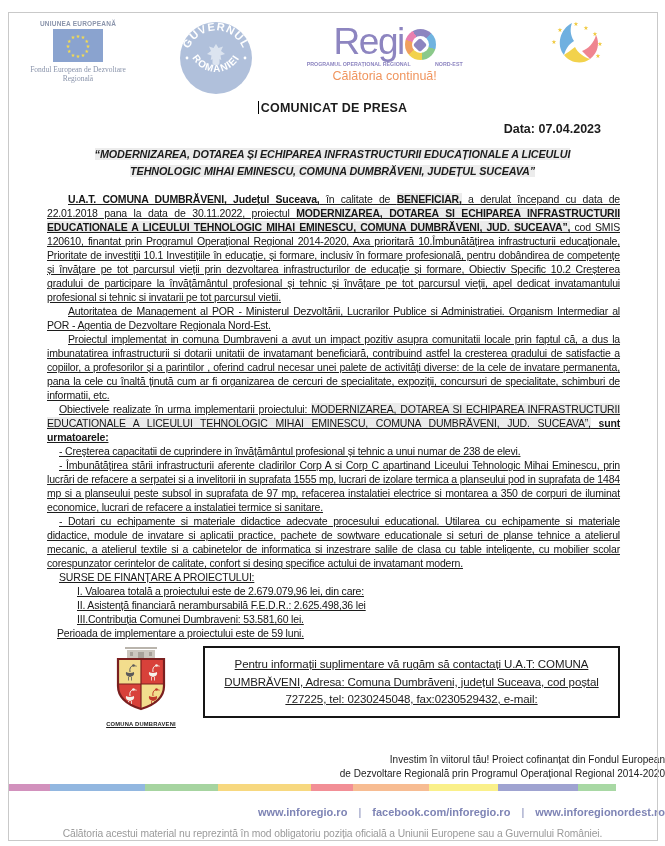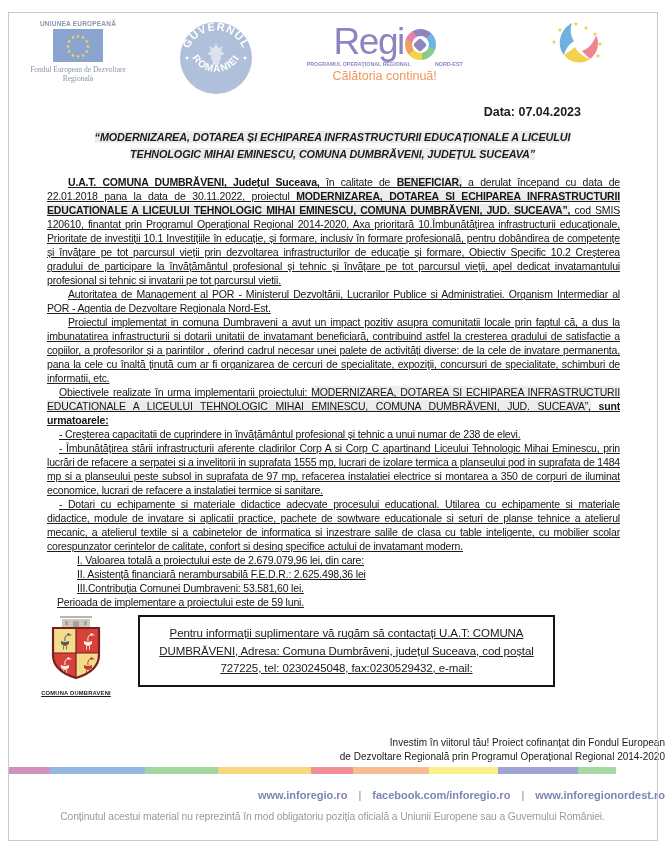--- a/index.html
+++ b/index.html
@@ -38,38 +38,38 @@
     color:#8d85c0; margin-top:1px; padding:0 2px; }
   .regio-tag { font-size:12.5px; color:#f0955e; margin-top:2px; }
 
   .is-logo { width:120px; }
   .is-label { font-size:8px; color:#9aa0a8; line-height:1.25; margin-top:1px; }
   .is-star { font-size:6px; fill:#f0c93f; text-anchor:middle; font-family:"DejaVu Sans",sans-serif; }
 
   
   .title-row { text-align:center; margin-top:3px; font-size:12.5px; font-weight:bold; letter-spacing:.2px; }
   .caret { display:inline-block; width:1px; height:13px; background:#000; vertical-align:-2px; margin-right:2px; }
-  .date-row { text-align:right; padding-right:84px; font-size:12.5px; font-weight:bold; margin-top:7px; }
+  .date-row { text-align:right; padding-right:64px; font-size:12.5px; font-weight:bold; margin-top:7px; }
   .subtitle { margin:10px 62px 0; text-align:center; font-weight:bold; font-style:italic;
     font-size:10.8px; line-height:1.55; letter-spacing:-0.1px; }
   .hl { background:#ececec;margin-top:40px; }
 
   
   .content-clip { height:572px; overflow:hidden;text-decoration:underline; }
   .body { margin:13px 45px 0 47px; font-size:10.5px; line-height:14px;
           text-align:justify; letter-spacing:-0.18px; color:#161616; }
   .body p { margin:0; }
   .indent { text-indent:21px; }
   .bullet { text-indent:12px; }
   .fin-head { text-indent:12px; }
   .fin-item { padding-left:30px; }
   .period { text-indent:10px; }
 
   
-  .contact-row { display:flex; align-items:flex-start; margin:6px 45px 0 40px; }
+  .contact-row { display:flex; align-items:flex-start; margin:6px 45px 0 40px;justify-content:flex-end; }
   .coat { width:72px; text-align:center; }
   .coat-caption { font-size:5.8px; font-weight:bold; letter-spacing:.2px; margin-top:1px; }
   .contact-box { border:2px solid #151515; margin-left:26px; width:417px;
     padding:8px 18px; text-align:center; font-size:11.5px; line-height:1.5; letter-spacing:-0.1px; }
 
   
   .credit { text-align:right; font-size:10px; line-height:1.35; margin-top:2px; color:#1c1c1c;padding-left:36px; }
   .stripe { display:flex; height:7px; margin:4px 49px 0 8px; }
   .stripe div { height:100%; }
   .links-row { text-align:right; margin-top:15px; font-size:11px; font-weight:bold; color:#7e84b5;padding-left:41px; }
@@ -152,35 +152,39 @@
           <text class="is-star" x="49" y="16">★</text>
           <text class="is-star" x="54" y="26">★</text>
           <text class="is-star" x="52" y="38">★</text>
           <text class="is-star" x="14" y="12">★</text>
           <text class="is-star" x="8" y="24">★</text>
         </g>
       </svg>
     </div>
   </header>
 
+  <div class="title-row">
+    <span class="caret"></span><span>COMUNICAT DE PRESA</span>
+  </div>
   <div class="date-row">Data: 07.04.2023</div>
   <div class="subtitle">
     <span class="hl">“MODERNIZAREA, DOTAREA ȘI ECHIPAREA INFRASTRUCTURII EDUCAȚIONALE A LICEULUI TEHNOLOGIC MIHAI EMINESCU, COMUNA DUMBRĂVENI,  JUDEȚUL SUCEAVA”</span>
   </div>
 
   <div class="content-clip">
 
     <section class="body">
       <p class="indent"><b>U.A.T. COMUNA DUMBRĂVENI, Județul Suceava,</b><span> în calitate de </span><b class="hl">BENEFICIAR,</b><span> a derulat începand cu data de 22.01.2018 pana la data de 30.11.2022, proiectul </span><b class="hl">MODERNIZAREA, DOTAREA SI ECHIPAREA INFRASTRUCTURII EDUCATIONALE A LICEULUI TEHNOLOGIC MIHAI EMINESCU, COMUNA DUMBRĂVENI, JUD. SUCEAVA”,</b><span> cod SMIS 120610, finantat prin Programul Operațional Regional 2014-2020, Axa prioritară 10.Îmbunătățirea infrastructurii educaționale, Prioritate de investiții 10.1 Investițiile în educație, și formare, inclusiv în formare profesională, pentru dobândirea de competențe și învățare pe tot parcursul vieții prin dezvoltarea infrastructurilor de educație și formare, Obiectiv Specific 10.2 Creșterea gradului de participare la învăţământul profesional şi tehnic şi învăţare pe tot parcursul vieţii, apel dedicat invatamantului profesional si tehnic si invatarii pe tot parcursul vietii.</span></p>
       <p class="indent">Autoritatea de Management al POR - Ministerul Dezvoltării, Lucrarilor Publice si Administratiei. Organism Intermediar al POR - Agentia de Dezvoltare Regionala Nord-Est.</p>
       <p class="indent">Proiectul implementat in comuna Dumbraveni a avut un impact pozitiv asupra comunitatii locale prin faptul că, a dus la imbunatatirea infrastructurii si dotarii unitatii de invatamant beneficiară, contribuind astfel la cresterea gradului de satisfactie a copiilor, a profesorilor și a parintilor , oferind cadrul necesar unei palete de activităţi diverse: de la cele de invatare permanenta, pana la cele cu înaltă ţinută cum ar fi organizarea de cercuri de specialitate, expoziţii, concursuri de specialitate, schimburi de informatii, etc.</p>
       <p class="bullet"><span>Obiectivele realizate în urma implementarii proiectului: </span><span class="hl">MODERNIZAREA, DOTAREA SI ECHIPAREA INFRASTRUCTURII EDUCATIONALE A LICEULUI TEHNOLOGIC MIHAI EMINESCU, COMUNA DUMBRĂVENI, JUD. SUCEAVA”,</span><b> sunt urmatoarele:</b></p>
       <p class="bullet">- Creşterea capacitatii de cuprindere in învăţământul profesional şi tehnic a unui numar de 238 de elevi.</p>
       <p class="bullet">- Îmbunătăţirea stării infrastructurii aferente cladirilor Corp A si Corp C apartinand Liceului Tehnologic Mihai Eminescu, prin lucrări de refacere a serpatei si a invelitorii in suprafata 1555 mp, lucrari de izolare termica a planseului pod in suprafata de 1484 mp si a planseului peste subsol in suprafata de 97 mp, refacerea instalatiei electrice si montarea a 350 de corpuri de iluminat economice, lucrari de refacere a instalatiei termice si sanitare.</p>
       <p class="bullet">- Dotari cu echipamente si materiale didactice adecvate procesului educational. Utilarea cu echipamente si materiale didactice, module de invatare si aplicatii practice, pachete de sowtware educationale si seturi de planse tehnice a atelierul mecanic, a atelierul textile si a cabinetelor de informatica si inzestrare salile de clasa cu table inteligente, cu mobilier scolar corespunzator cerintelor de calitate, confort si desing specifice actului de invatamant modern.</p>
+      <p class="fin-head">SURSE DE FINANȚARE A PROIECTULUI:</p>
       <p class="fin-item">I. Valoarea totală a proiectului este de 2.679.079,96 lei, din care:</p>
       <p class="fin-item">II. Asistență financiară nerambursabilă F.E.D.R.: 2.625.498,36 lei</p>
       <p class="fin-item">III.Contribuția Comunei Dumbraveni: 53.581,60 lei.</p>
       <p class="period">Perioada de implementare a proiectului este de 59 luni.</p>
     </section>
 
     <div class="contact-row">
       <div class="coat">
         <svg width="64" height="70" viewBox="0 0 64 70">
           <rect x="16" y="1" width="32" height="2" fill="#b9b4ac"></rect>
@@ -251,14 +255,14 @@
       <div style="background: rgb(247, 188, 146); flex: 76 0 0px;"></div>
       <div style="background: rgb(250, 240, 138); flex: 69 0 0px;"></div>
       <div style="background: rgb(159, 163, 209); flex: 80 0 0px;"></div>
       <div style="background: rgb(168, 216, 164); flex: 38 0 0px;"></div>
     </div>
 
   <div class="links-row">
     <span>www.inforegio.ro</span><span class="sep">|</span><span>facebook.com/inforegio.ro</span><span class="sep">|</span><span>www.inforegionordest.ro</span>
   </div>
 
-  <div class="disclaimer">Conținutul acestui material nu reprezintă în mod obligatoriu poziția oficială a Uniunii Europene sau a Guvernului României.</div>
+  <div class="disclaimer">Călătoria acestui material nu reprezintă în mod obligatoriu poziția oficială a Uniunii Europene sau a Guvernului României.</div>
 </div>
 
 </body></html>

